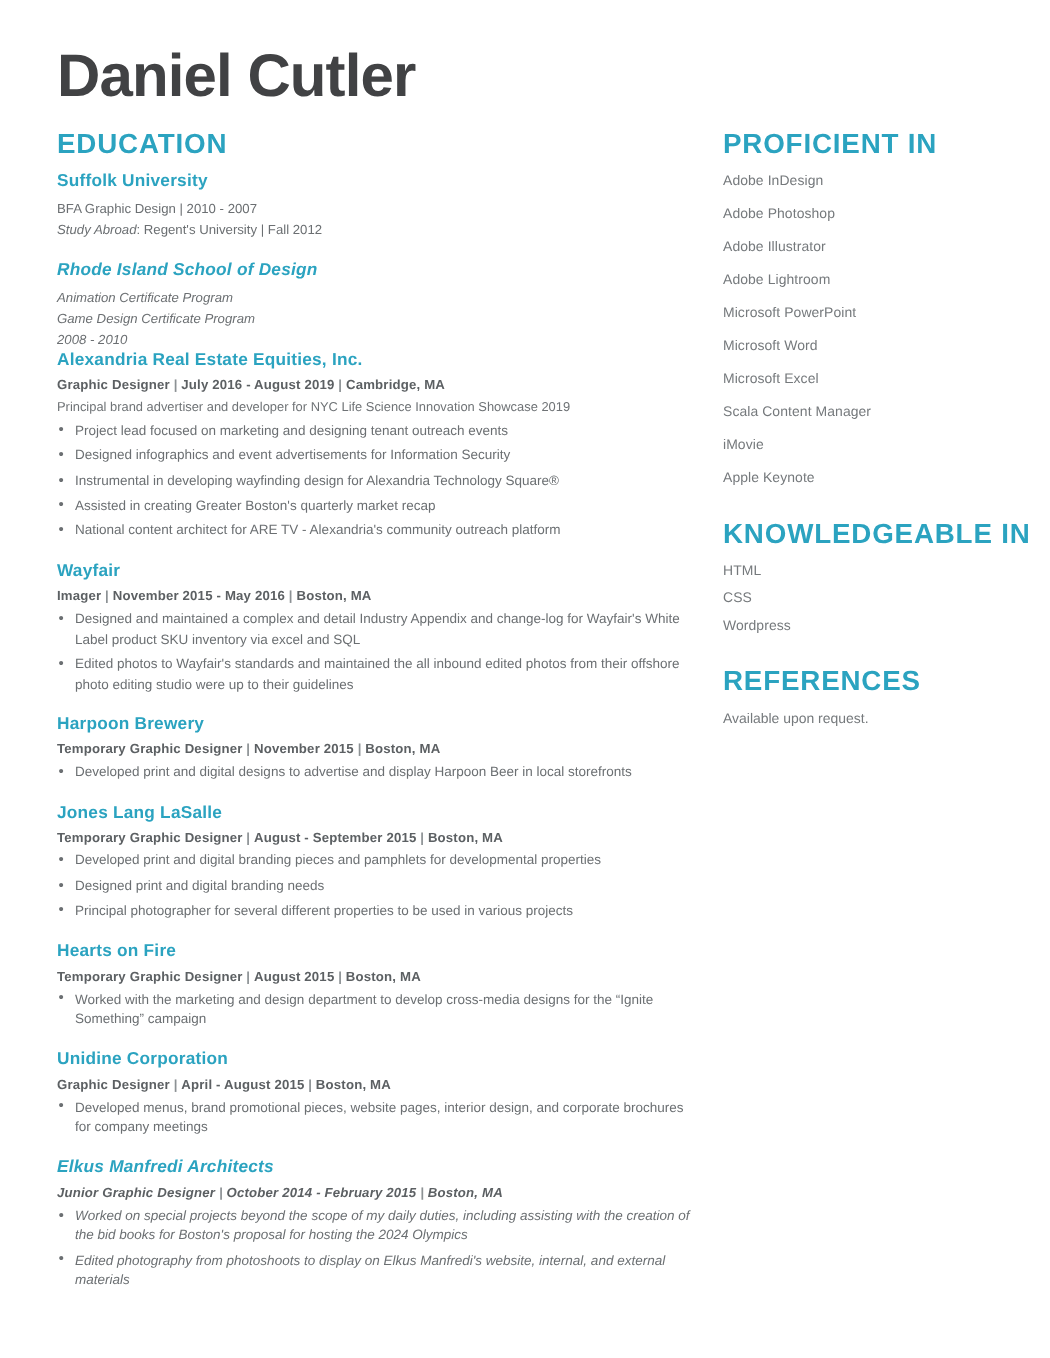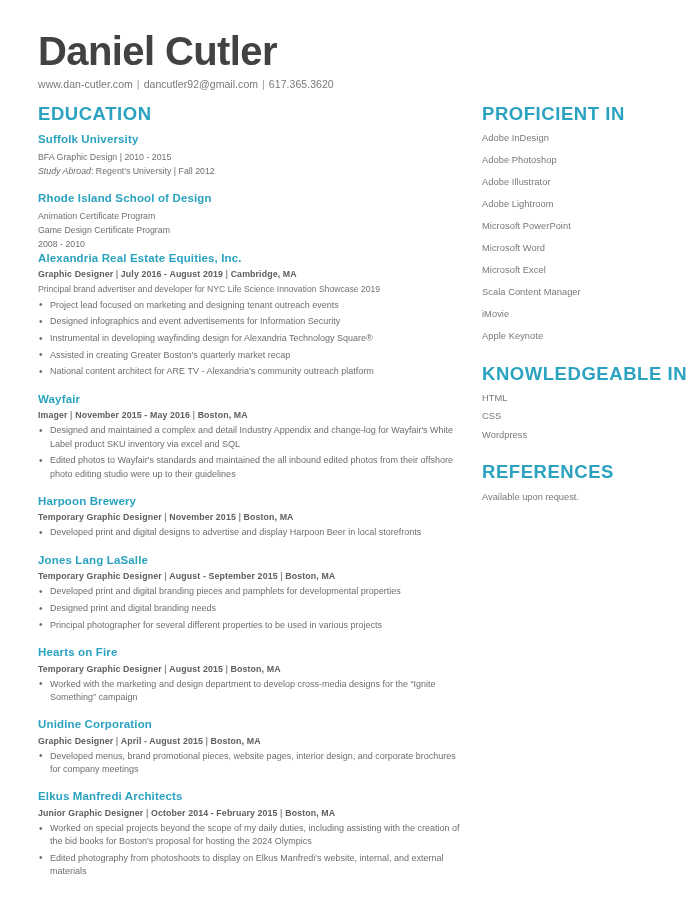--- a/index.html
+++ b/index.html
@@ -60,21 +60,21 @@
     letter-spacing: 0.55px;
     line-height: 1.1;
     margin: 0 0 8px 0;
     text-transform: uppercase;
   }
   .section-left   { margin-top: 0; }
   .spaced-section { margin-top: 22px; }
 
   
   .entry { margin-bottom: 13px; }
-  .entry:last-child { margin-bottom: 0; }
+  .entry:last-child { margin-bottom: 0; font-style: italic; }
 
   .org {
     color: #2ba3c0;
     font-size: 11.5px;
     font-weight: bold;
     letter-spacing: 0.15px;
     line-height: 1.35;
     margin: 0 0 2px 0;
   }
 
@@ -151,35 +151,32 @@
   .right-block { margin-bottom: 20px; }
   .right-block:last-child { margin-bottom: 0; }
 </style>
 </head>
 <body>
 
 <div class="page">
 
   <div class="header">
     <h1 class="name">Daniel Cutler</h1>
-    <div class="contact">
-      <span>www.dan-cutler.com</span><span class="sep">|</span><span>dancutler92@gmail.com</span><span class="sep">|</span><span>617.365.3620</span>
-    </div>
   </div>
 
   <div class="columns">
 
     <div class="col-left">
 
       <div>
         <h2 class="section-title section-left">EDUCATION</h2>
 
         <div class="entry">
           <div class="org">Suffolk University</div>
-          <div class="sub">BFA Graphic Design  |  2010 - 2015</div>
+          <div class="sub">BFA Graphic Design  |  2010 - 2007</div>
           <div class="sub"><span class="label">Study Abroad</span><span>: Regent's University  |  Fall 2012</span></div>
         </div>
 
         <div class="entry">
           <div class="org">Rhode Island School of Design</div>
           <div class="sub">Animation Certificate Program</div>
           <div class="sub">Game Design Certificate Program</div>
           <div class="sub">2008 - 2010</div>
         </div>
       </div>

